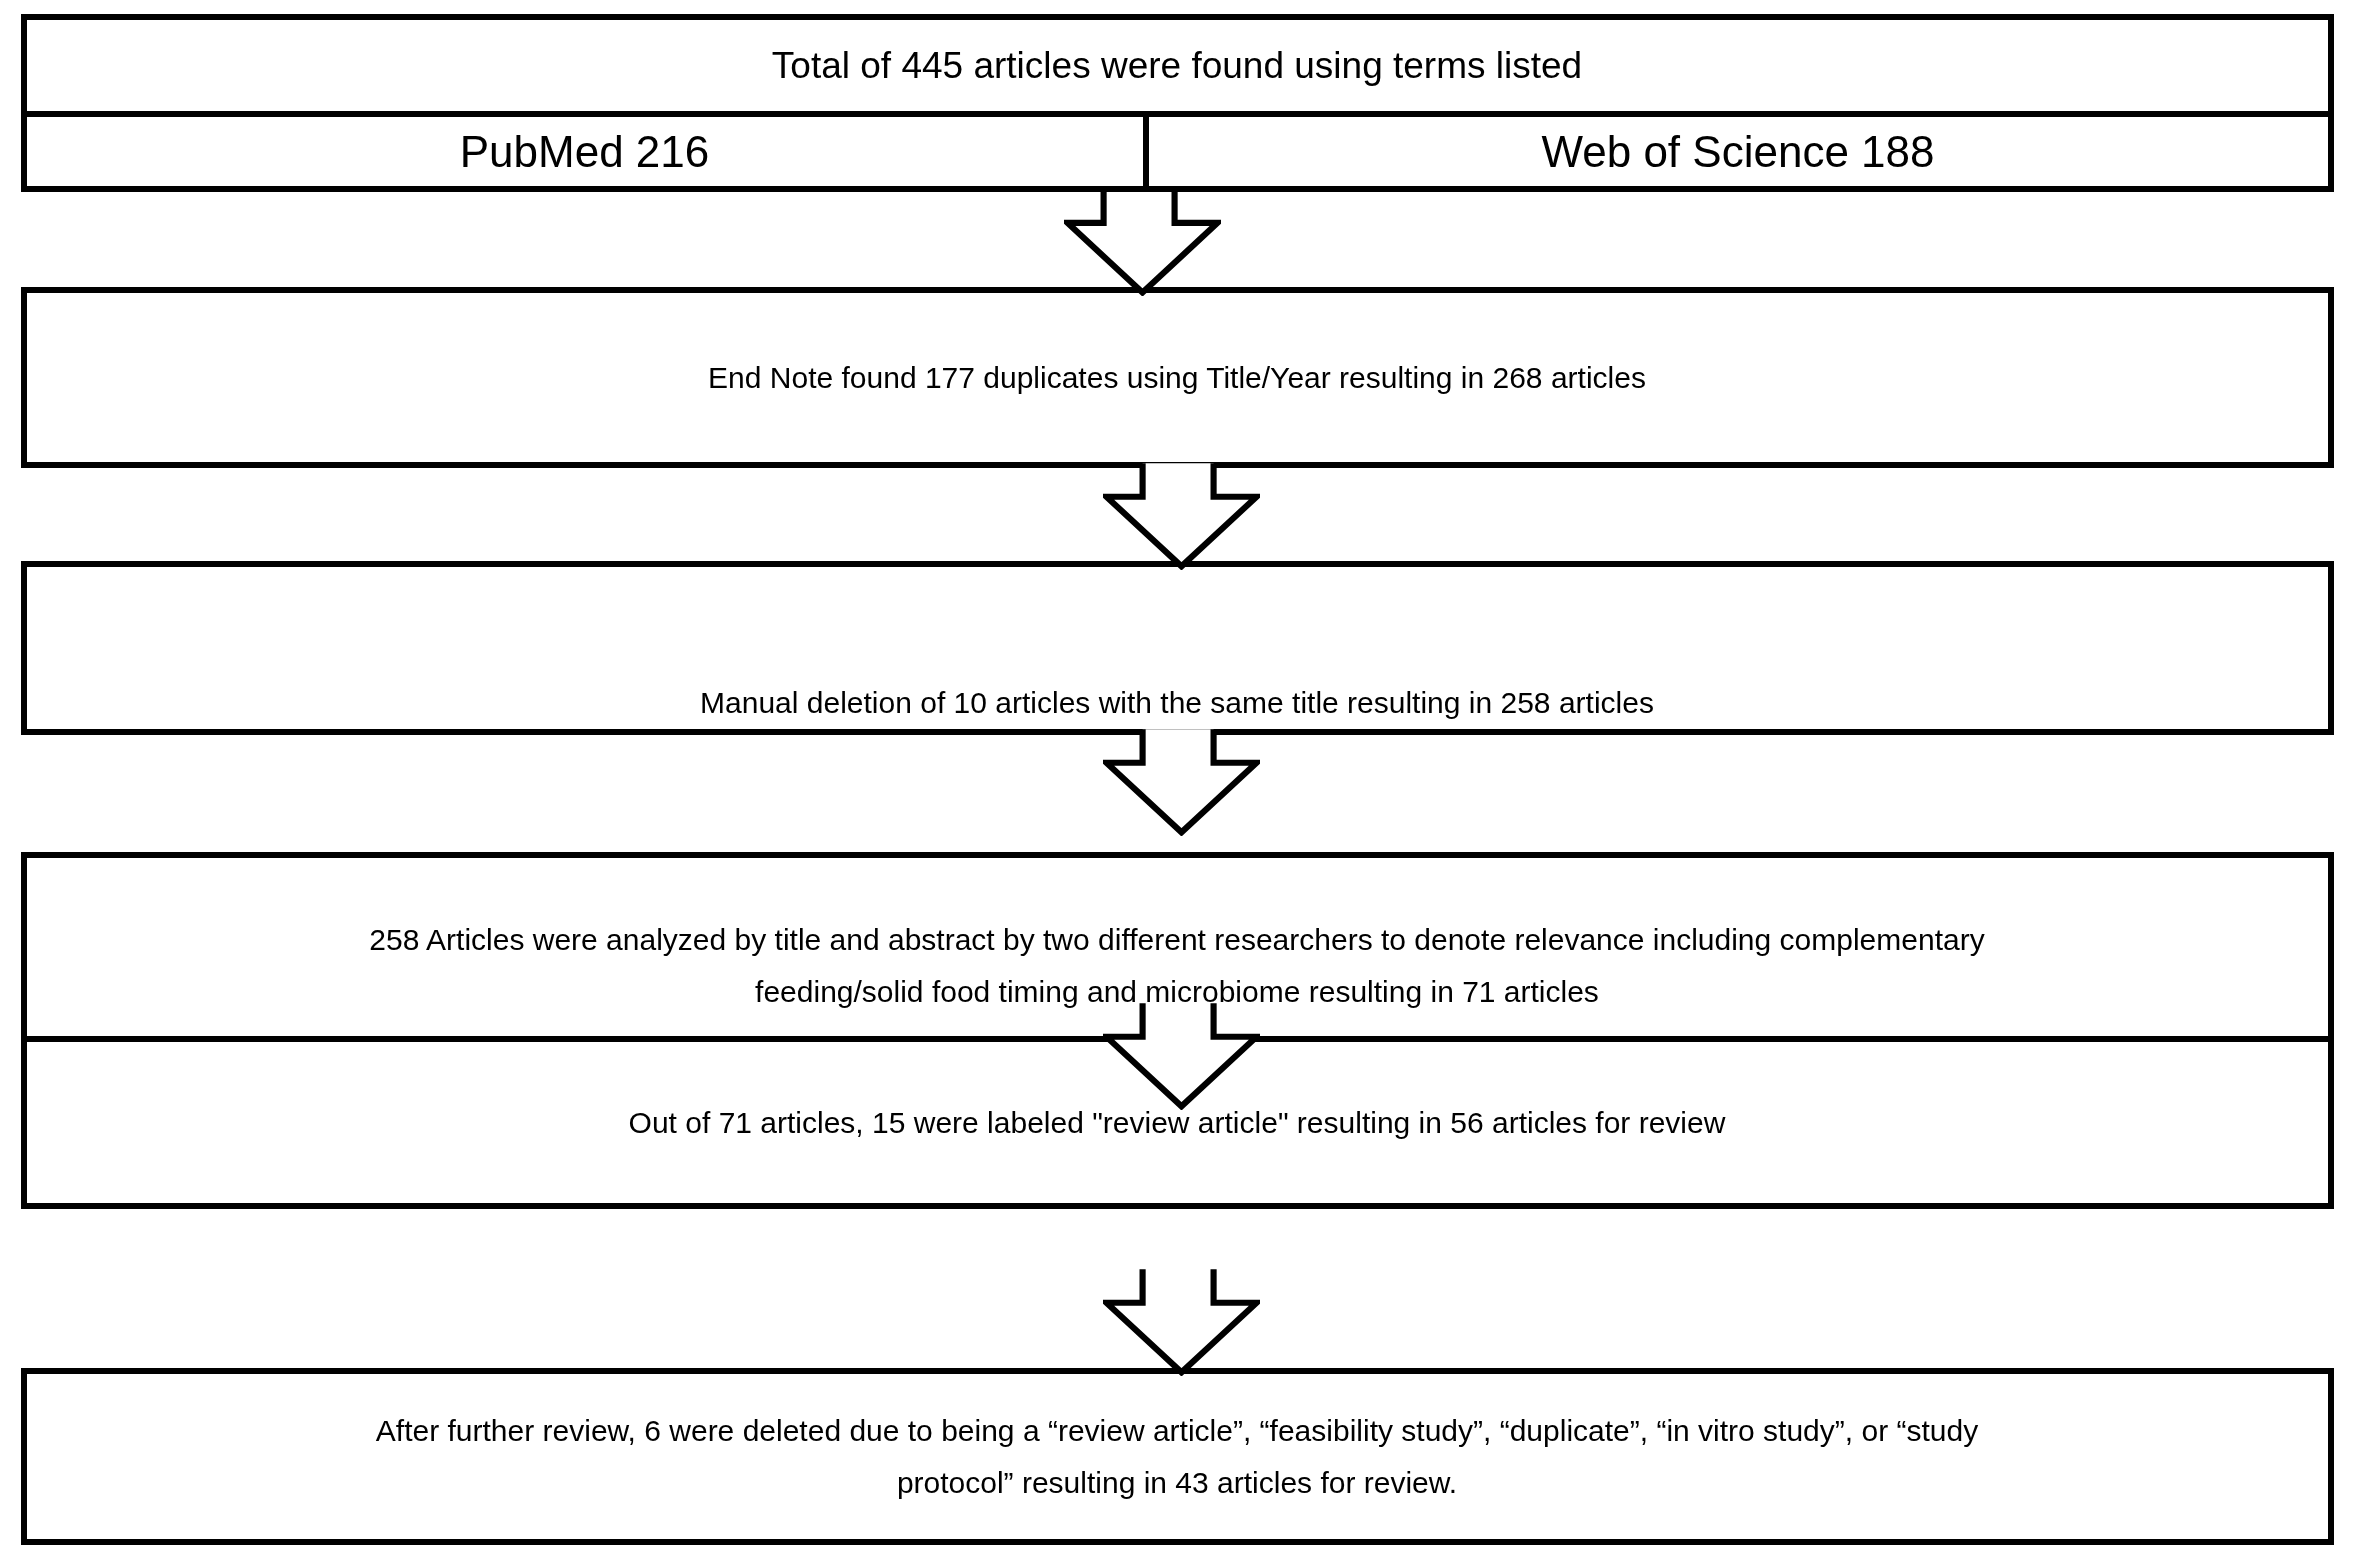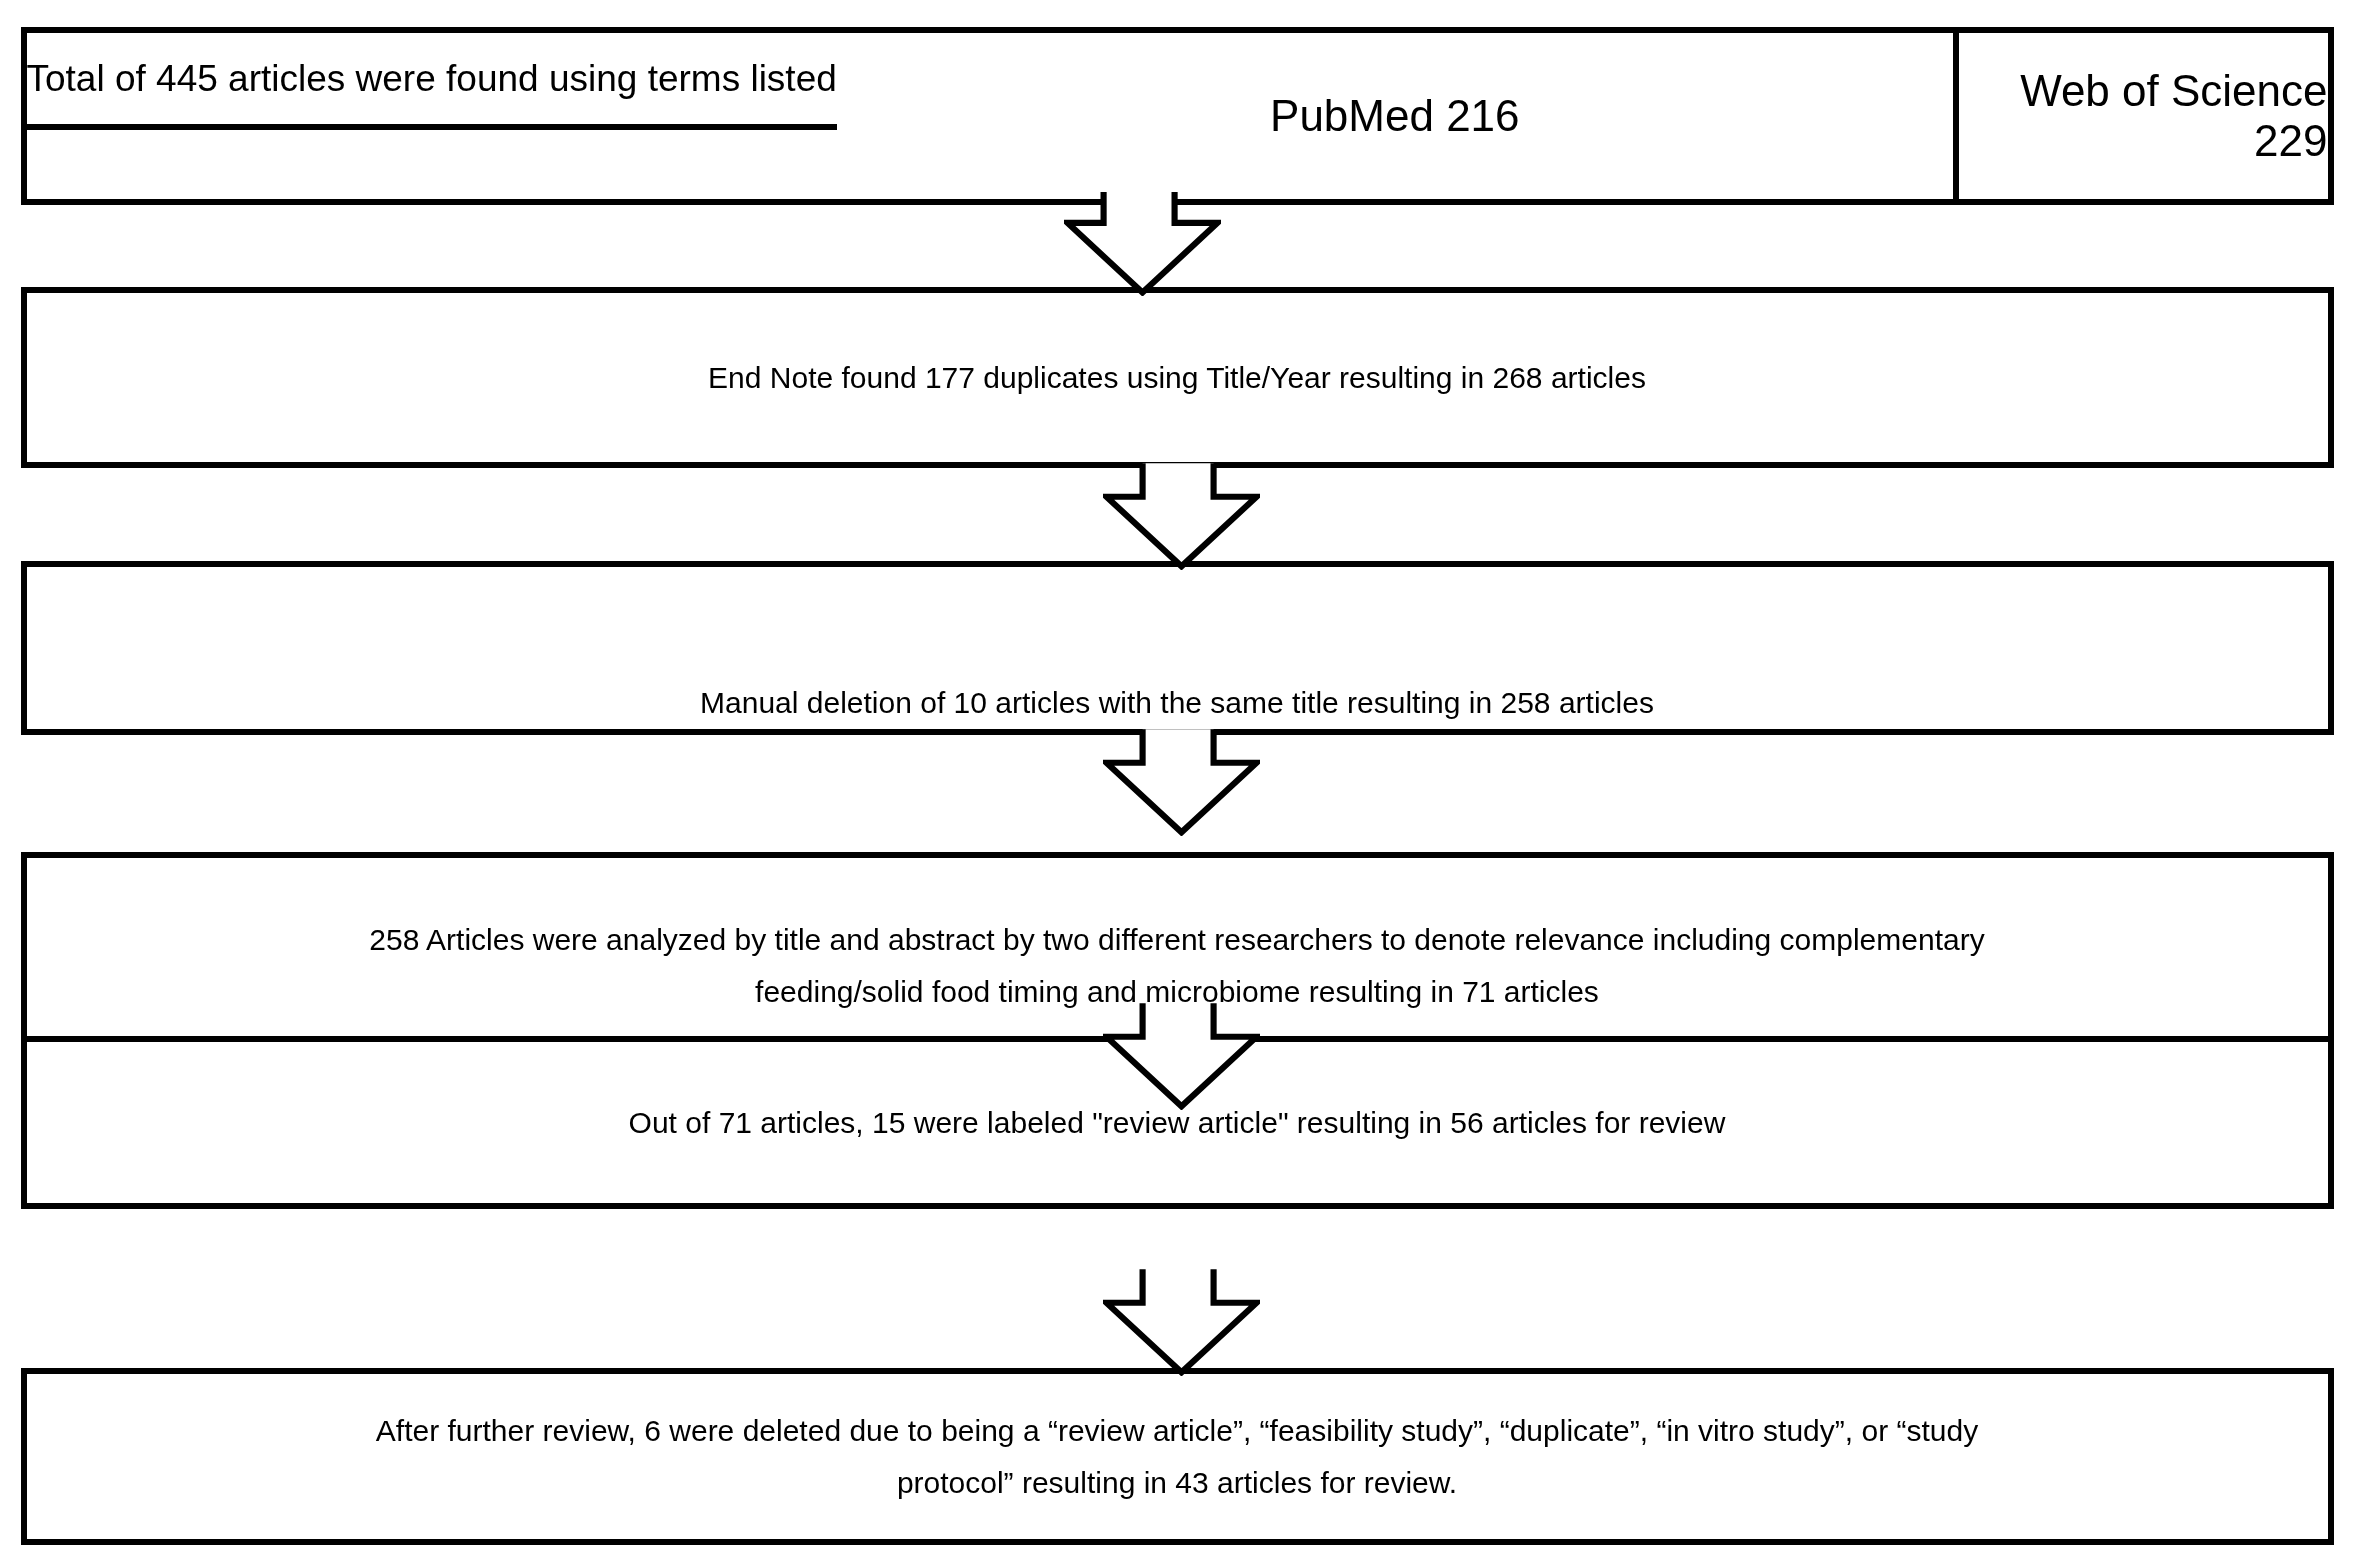--- a/index.html
+++ b/index.html
@@ -29,23 +29,23 @@
     text-align: center;
     z-index: 1;
   }
   .step-text {
     font-size: 30px;
     line-height: 52px;
     padding: 0 41px;
   }
   
   .total-box {
-    top: 27px;
+    top: 14px;
     height: 178px;
-    flex-direction: row;
+    flex-direction: column;
     align-items: stretch;
     justify-content: flex-start;
     padding: 0;
   }
   .total-title-row {
     height: 91px;
     border-bottom: 6.2px solid #000000;
     display: flex;
     align-items: center;
     justify-content: center;
@@ -94,21 +94,21 @@
 </style>
 </head>
 <body>
 
 <div class="canvas">
 
   <div class="fbox total-box">
     <div class="total-title-row">Total of 445 articles were found using terms listed</div>
     <div class="source-row">
       <div class="source-cell pubmed">PubMed 216</div>
-      <div class="source-cell wos">Web of Science 229</div>
+      <div class="source-cell wos">Web of Science 188</div>
     </div>
   </div>
 
   <svg class="arrow arrow-1" width="157" height="104" viewBox="0 0 230 152" aria-hidden="true">
     <path d="M58,0 V45 H5 L115,147 L225,45 H162 V0"></path>
   </svg>
 
   <div class="fbox box-step1">
     <div class="step-text">End Note found 177 duplicates using Title/Year resulting in 268 articles</div>
   </div>

